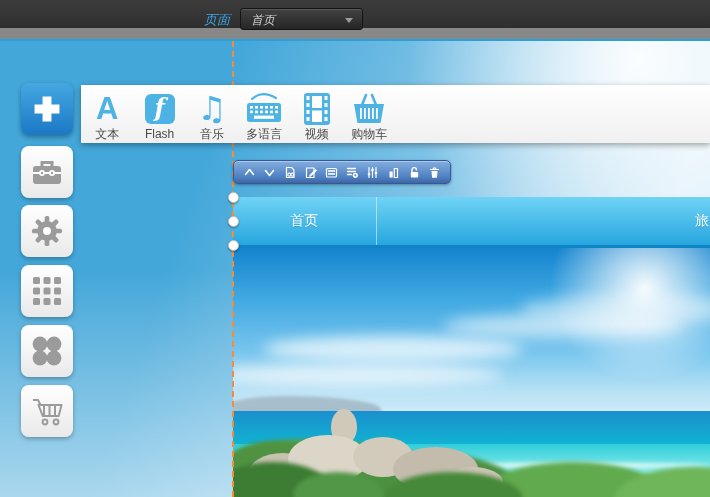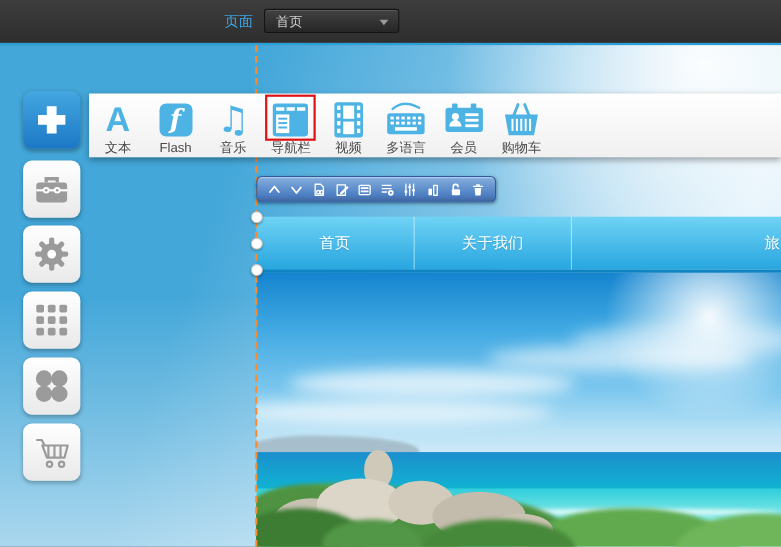--- a/index.html
+++ b/index.html
@@ -1,21 +1,21 @@
 <!DOCTYPE html>
 <html><head>
 <meta charset="utf-8">
 <style>
   html,body{margin:0;padding:0;background:#888;}
   .stage{position:relative;width:710px;height:497px;overflow:hidden;
          font-family:"Liberation Sans","DejaVu Sans",sans-serif;
          -webkit-font-smoothing:antialiased;}
   
-  .topbar{position:absolute;left:0;top:0;width:710px;height:39px;z-index:30;
-          background:linear-gradient(#3d3d3d,#2e2e2e);}
+  .topbar{position:absolute;left:0;top:0;width:710px;height:28px;z-index:30;
+          background:linear-gradient(#3d3d3d,#2e2e2e);font-style:italic;}
   .topbar-underline{position:absolute;left:0;top:39px;width:710px;height:2px;
           background:#2aa0da;z-index:30;}
   .page-label{position:absolute;left:204px;top:0;line-height:39px;
           font-size:13px;color:#3da6e6;}
   .page-select{position:absolute;left:240px;top:8px;width:123px;height:22px;
           background:linear-gradient(#424242,#262626);
           border:1px solid #141414;border-radius:3px;
           box-shadow:inset 0 1px 0 rgba(255,255,255,.12);
           color:#cfcfcf;font-size:12px;line-height:22px;padding-left:10px;
           box-sizing:border-box;cursor:pointer;}
@@ -139,21 +139,20 @@
     <div class="rock" style="left:120px;bottom:20px;width:60px;height:40px;background:#d2cbbc;"></div>
     <div class="rock" style="left:160px;bottom:6px;width:85px;height:44px;background:#c3bcac;"></div>
     <div class="rock" style="left:210px;bottom:0;width:60px;height:30px;background:#cbc4b4;"></div>
     <div class="bush" style="left:-20px;bottom:-25px;width:120px;height:60px;background:#3c7c33;"></div>
     <div class="bush" style="left:150px;bottom:-30px;width:140px;height:55px;background:#47893a;"></div>
     <div class="bush" style="left:60px;bottom:-20px;width:90px;height:45px;background:#529647;"></div>
   </div>
 
   <div class="nav-preview">
     <div class="nav-item">首页</div>
-    <div class="nav-item">关于我们</div>
     <div class="nav-item partial">旅</div>
   </div>
 
   <div class="guide"></div>
 
   <div class="handle" style="left:228px;top:192px;"></div>
   <div class="handle" style="left:228px;top:216px;"></div>
   <div class="handle" style="left:228px;top:240px;"></div>
 
   <div class="mini-toolbar">
@@ -240,58 +239,21 @@
       <div class="pal-label">Flash</div>
     </div>
 
     <div class="pal-item">
       <div class="pal-icon">
         <span class="glyph-music">♫</span>
         </div>
       <div class="pal-label">音乐</div>
     </div>
 
-    <div class="pal-item">
-      <div class="red-box"></div>
-      <div class="pal-icon">
-        <svg width="34" height="32" viewBox="0 0 34 32">
-          <rect x="1" y="1" width="32" height="30" rx="3" fill="#4db2e4"></rect>
-          <rect x="4" y="4.5" width="7.5" height="3.2" fill="#fff"></rect>
-          <rect x="13.5" y="4.5" width="7.5" height="3.2" fill="#fff"></rect>
-          <rect x="23" y="4.5" width="7.5" height="3.2" fill="#fff"></rect>
-          <rect x="4" y="11" width="12" height="17" fill="#fff"></rect>
-          <rect x="6" y="14" width="8" height="1.8" fill="#4db2e4"></rect>
-          <rect x="6" y="18" width="8" height="1.8" fill="#4db2e4"></rect>
-          <rect x="6" y="22" width="8" height="1.8" fill="#4db2e4"></rect>
-        </svg>
-        </div>
-      <div class="pal-label">导航栏</div>
-    </div>
-
-
-    <div class="pal-item">
-      <div class="pal-icon">
-        <svg width="28" height="34" viewBox="0 0 28 34">
-          <rect x="1" y="1" width="26" height="32" rx="3" fill="#4db2e4"></rect>
-          <g fill="#fff">
-            <rect x="3.5" y="4" width="3" height="4"></rect>
-              <rect x="3.5" y="11" width="3" height="4"></rect>
-              <rect x="3.5" y="18" width="3" height="4"></rect>
-              <rect x="3.5" y="25" width="3" height="4"></rect>
-            <rect x="21.5" y="4" width="3" height="4"></rect>
-              <rect x="21.5" y="11" width="3" height="4"></rect>
-              <rect x="21.5" y="18" width="3" height="4"></rect>
-              <rect x="21.5" y="25" width="3" height="4"></rect>
-            <rect x="9" y="4" width="10" height="12"></rect>
-              <rect x="9" y="18.5" width="10" height="11.5"></rect>
-          </g>
-        </svg>
-        </div>
-      <div class="pal-label">视频</div>
-    </div>
+
 
     <div class="pal-item">
       <div class="pal-icon">
         <svg width="40" height="32" viewBox="0 0 40 32">
           <path d="M8 6q10-9 24 -1" fill="none" stroke="#4db2e4" stroke-width="2.2" stroke-linecap="round"></path>
           <rect x="3" y="10" width="34" height="19" rx="2.5" fill="#4db2e4"></rect>
           <g fill="#fff">
             <rect x="6" y="13" width="3" height="2.6"></rect>
               <rect x="11" y="13" width="3" height="2.6"></rect>
               <rect x="16" y="13" width="3" height="2.6"></rect>
@@ -304,36 +266,42 @@
               <rect x="21" y="17.6" width="3" height="2.6"></rect>
               <rect x="26" y="17.6" width="3" height="2.6"></rect>
               <rect x="31" y="17.6" width="3" height="2.6"></rect>
             <rect x="10" y="22.6" width="20" height="3.2"></rect>
           </g>
         </svg>
         </div>
       <div class="pal-label">多语言</div>
     </div>
 
-
-    <div class="pal-item">
-      <div class="pal-icon">
-        <svg width="38" height="32" viewBox="0 0 38 32">
-          <rect x="8" y="1" width="5" height="7" rx="1" fill="#4db2e4"></rect>
-          <rect x="25" y="1" width="5" height="7" rx="1" fill="#4db2e4"></rect>
-          <rect x="2" y="5" width="34" height="22" rx="2.5" fill="#4db2e4"></rect>
-          <circle cx="11" cy="13" r="3.2" fill="#fff"></circle>
-          <path d="M5.5 22c0-4 3-6 5.5-6s5.5 2 5.5 6z" fill="#fff"></path>
-          <rect x="20" y="10" width="12" height="2.6" fill="#fff"></rect>
-          <rect x="20" y="15" width="12" height="2.6" fill="#fff"></rect>
-          <rect x="20" y="20" width="12" height="2.6" fill="#fff"></rect>
-        </svg>
-        </div>
-      <div class="pal-label">会员</div>
-    </div>
+    <div class="pal-item">
+      <div class="pal-icon">
+        <svg width="28" height="34" viewBox="0 0 28 34">
+          <rect x="1" y="1" width="26" height="32" rx="3" fill="#4db2e4"></rect>
+          <g fill="#fff">
+            <rect x="3.5" y="4" width="3" height="4"></rect>
+              <rect x="3.5" y="11" width="3" height="4"></rect>
+              <rect x="3.5" y="18" width="3" height="4"></rect>
+              <rect x="3.5" y="25" width="3" height="4"></rect>
+            <rect x="21.5" y="4" width="3" height="4"></rect>
+              <rect x="21.5" y="11" width="3" height="4"></rect>
+              <rect x="21.5" y="18" width="3" height="4"></rect>
+              <rect x="21.5" y="25" width="3" height="4"></rect>
+            <rect x="9" y="4" width="10" height="12"></rect>
+              <rect x="9" y="18.5" width="10" height="11.5"></rect>
+          </g>
+        </svg>
+        </div>
+      <div class="pal-label">视频</div>
+    </div>
+
+
 
     <div class="pal-item">
       <div class="pal-icon">
         <svg width="36" height="32" viewBox="0 0 36 32">
           <path d="M11 12 15 2M25 12 21 2" stroke="#4db2e4" stroke-width="2.6" fill="none" stroke-linecap="round"></path>
           <path d="M3 11h30l-3.5 19h-23z" fill="#4db2e4"></path>
           <g fill="#fff">
             <rect x="9" y="15" width="1.8" height="11"></rect>
               <rect x="13" y="15" width="1.8" height="11"></rect>
               <rect x="17" y="15" width="1.8" height="11"></rect>

